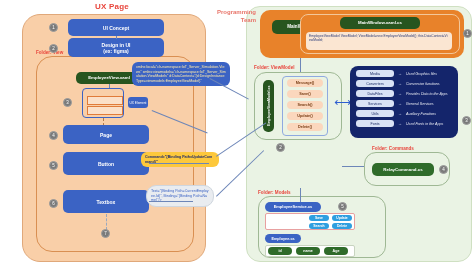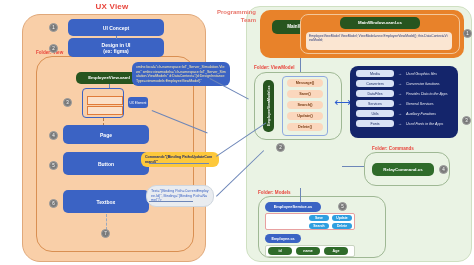--- a/index.html
+++ b/index.html
@@ -74,21 +74,21 @@
               border:1.2px solid #9fb894;border-radius:12px;}
   .model-folder{left:258px;top:196px;width:128px;height:62px;background:#eaf3e4;
                 border:1.2px solid #9fb894;border-radius:12px;}
   .svc-box{background:#fff;border:1px solid #e8a0a0;border-radius:2px;}
   .dbl-arrow{color:#2f5fd0;font-size:12px;line-height:12px;}
 </style>
 </head>
 <body>
 
 <div class="abs ux-panel"></div>
-<div class="abs ux-title">UX View</div>
+<div class="abs ux-title">UX Page</div>
 
 <div class="abs view-folder"></div>
 <div class="abs folder-lbl" style="left:36px;top:50px;">Folder: View</div>
 
 <div class="abs badge" style="left:49px;top:23px;">1</div>
 <div class="abs box blue" style="left:68px;top:19px;width:96px;height:17px;">UI Concept</div>
 
 <div class="abs badge" style="left:49px;top:44px;">2</div>
 <div class="abs box blue" style="left:68px;top:38px;width:96px;height:19px;white-space:pre-line;">Design in UI
 (ex: figma)</div>

